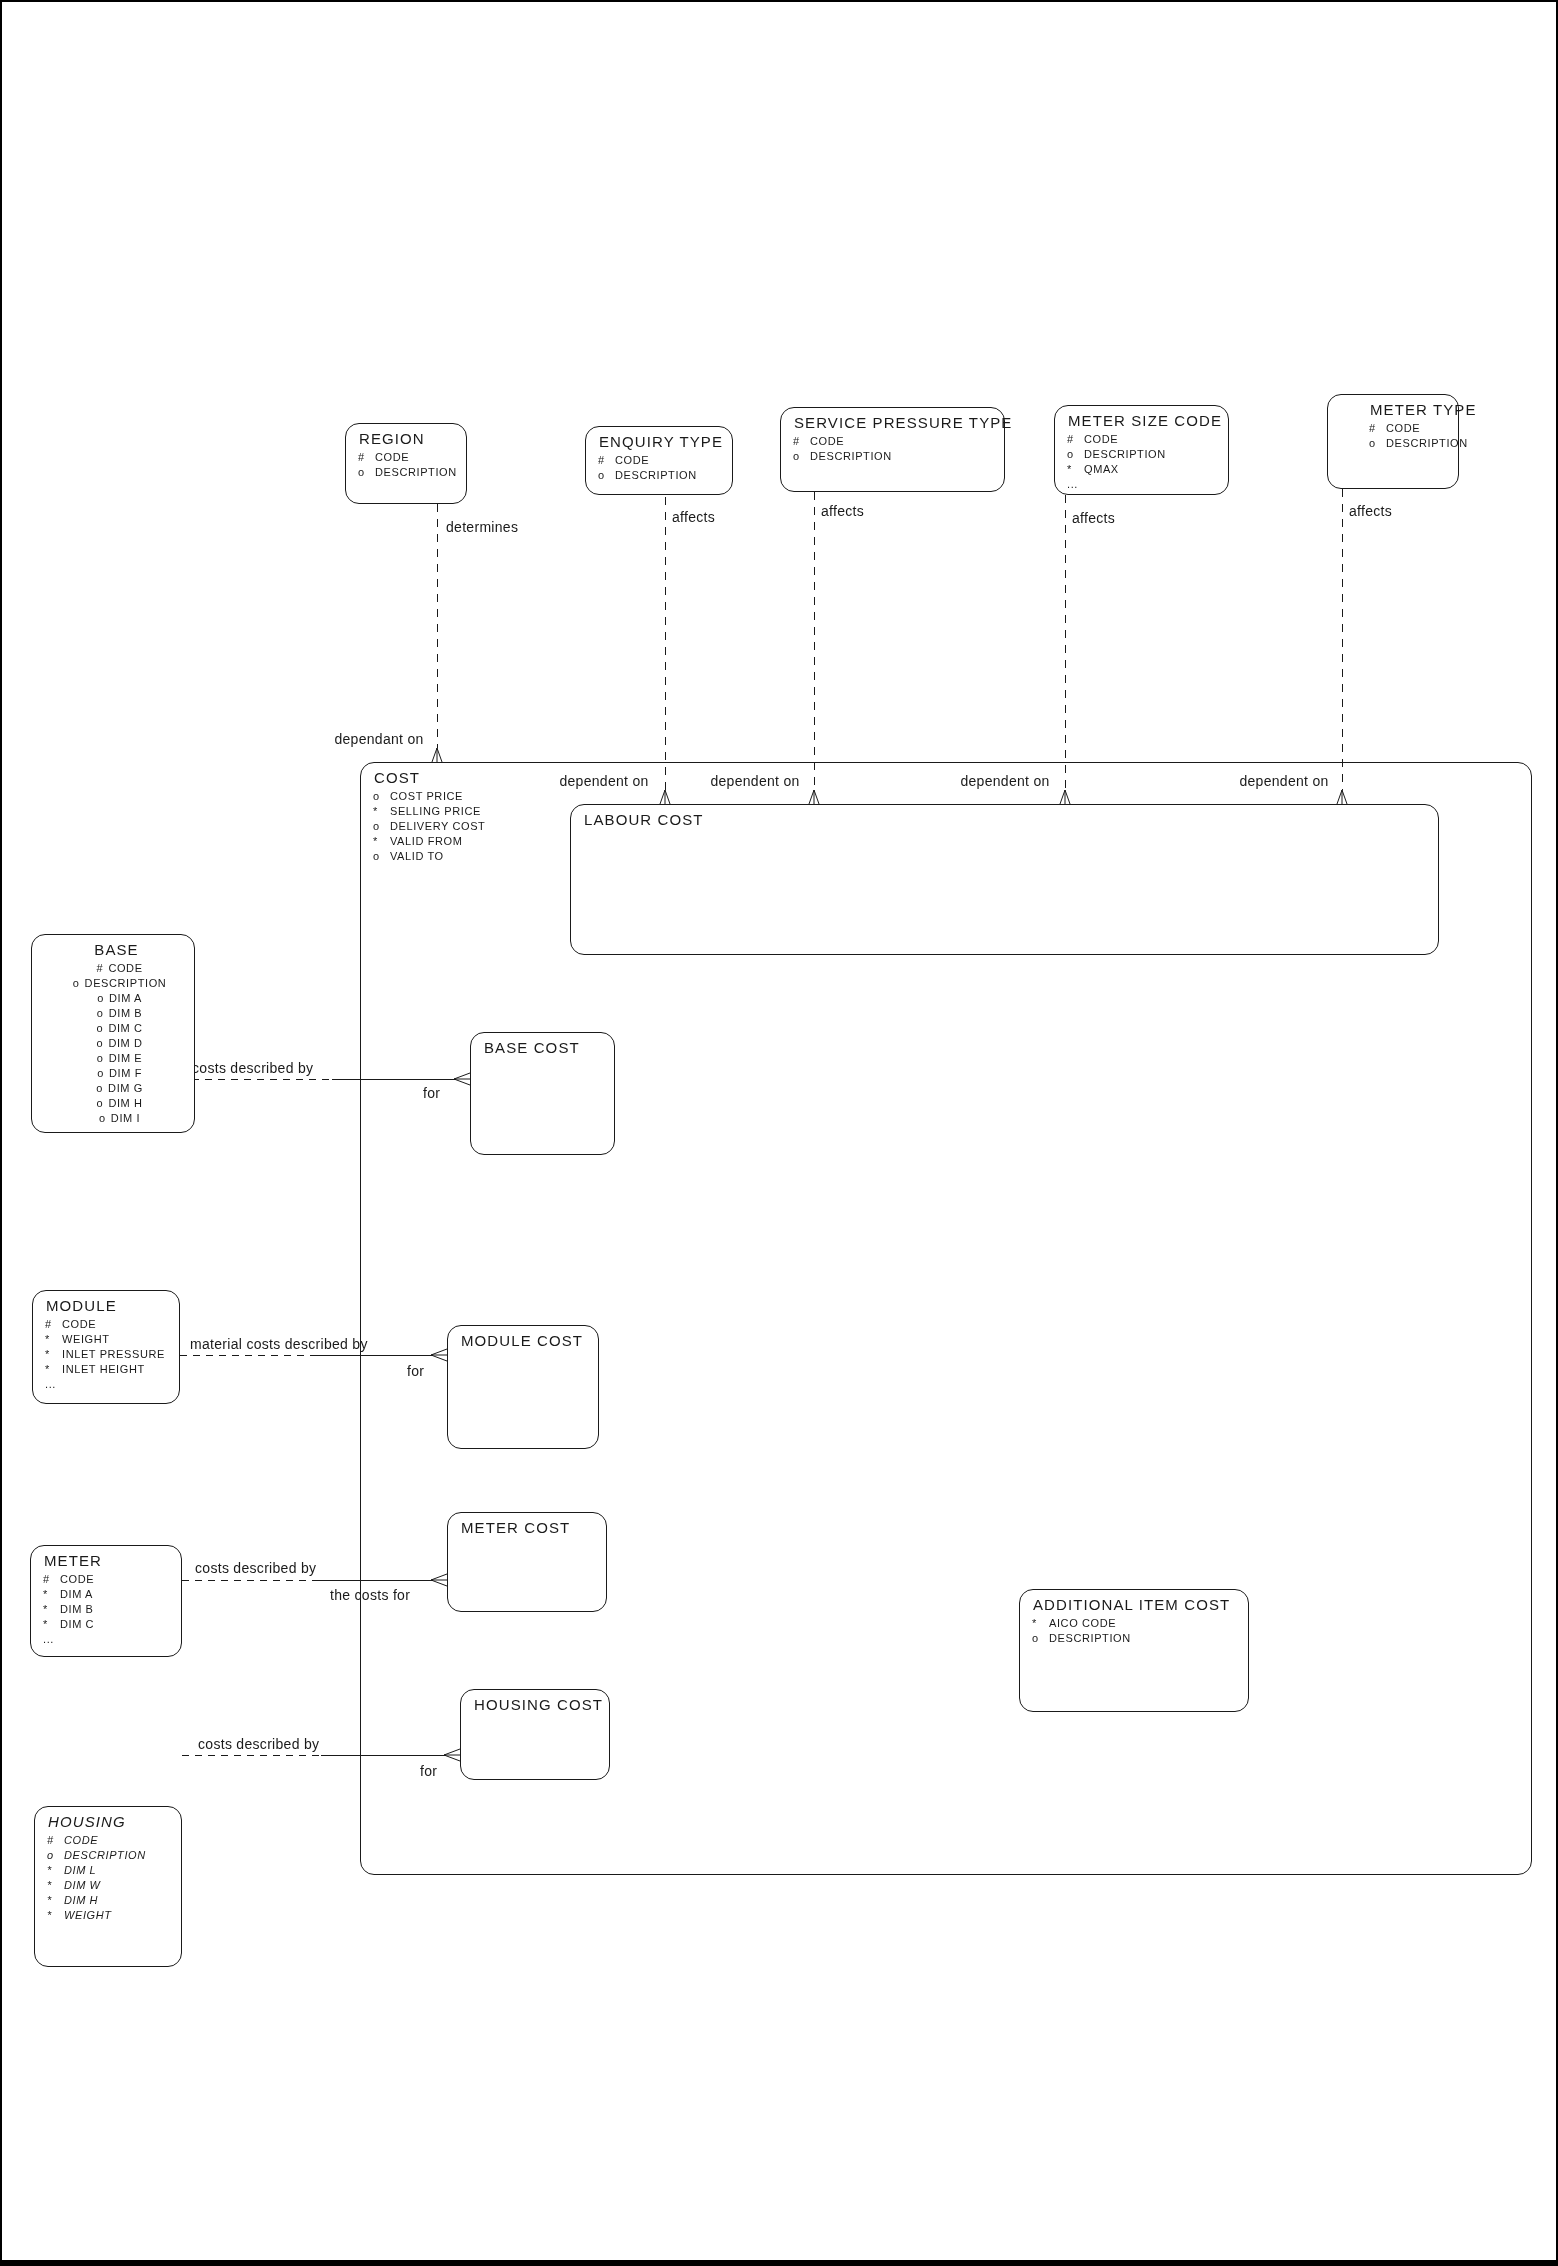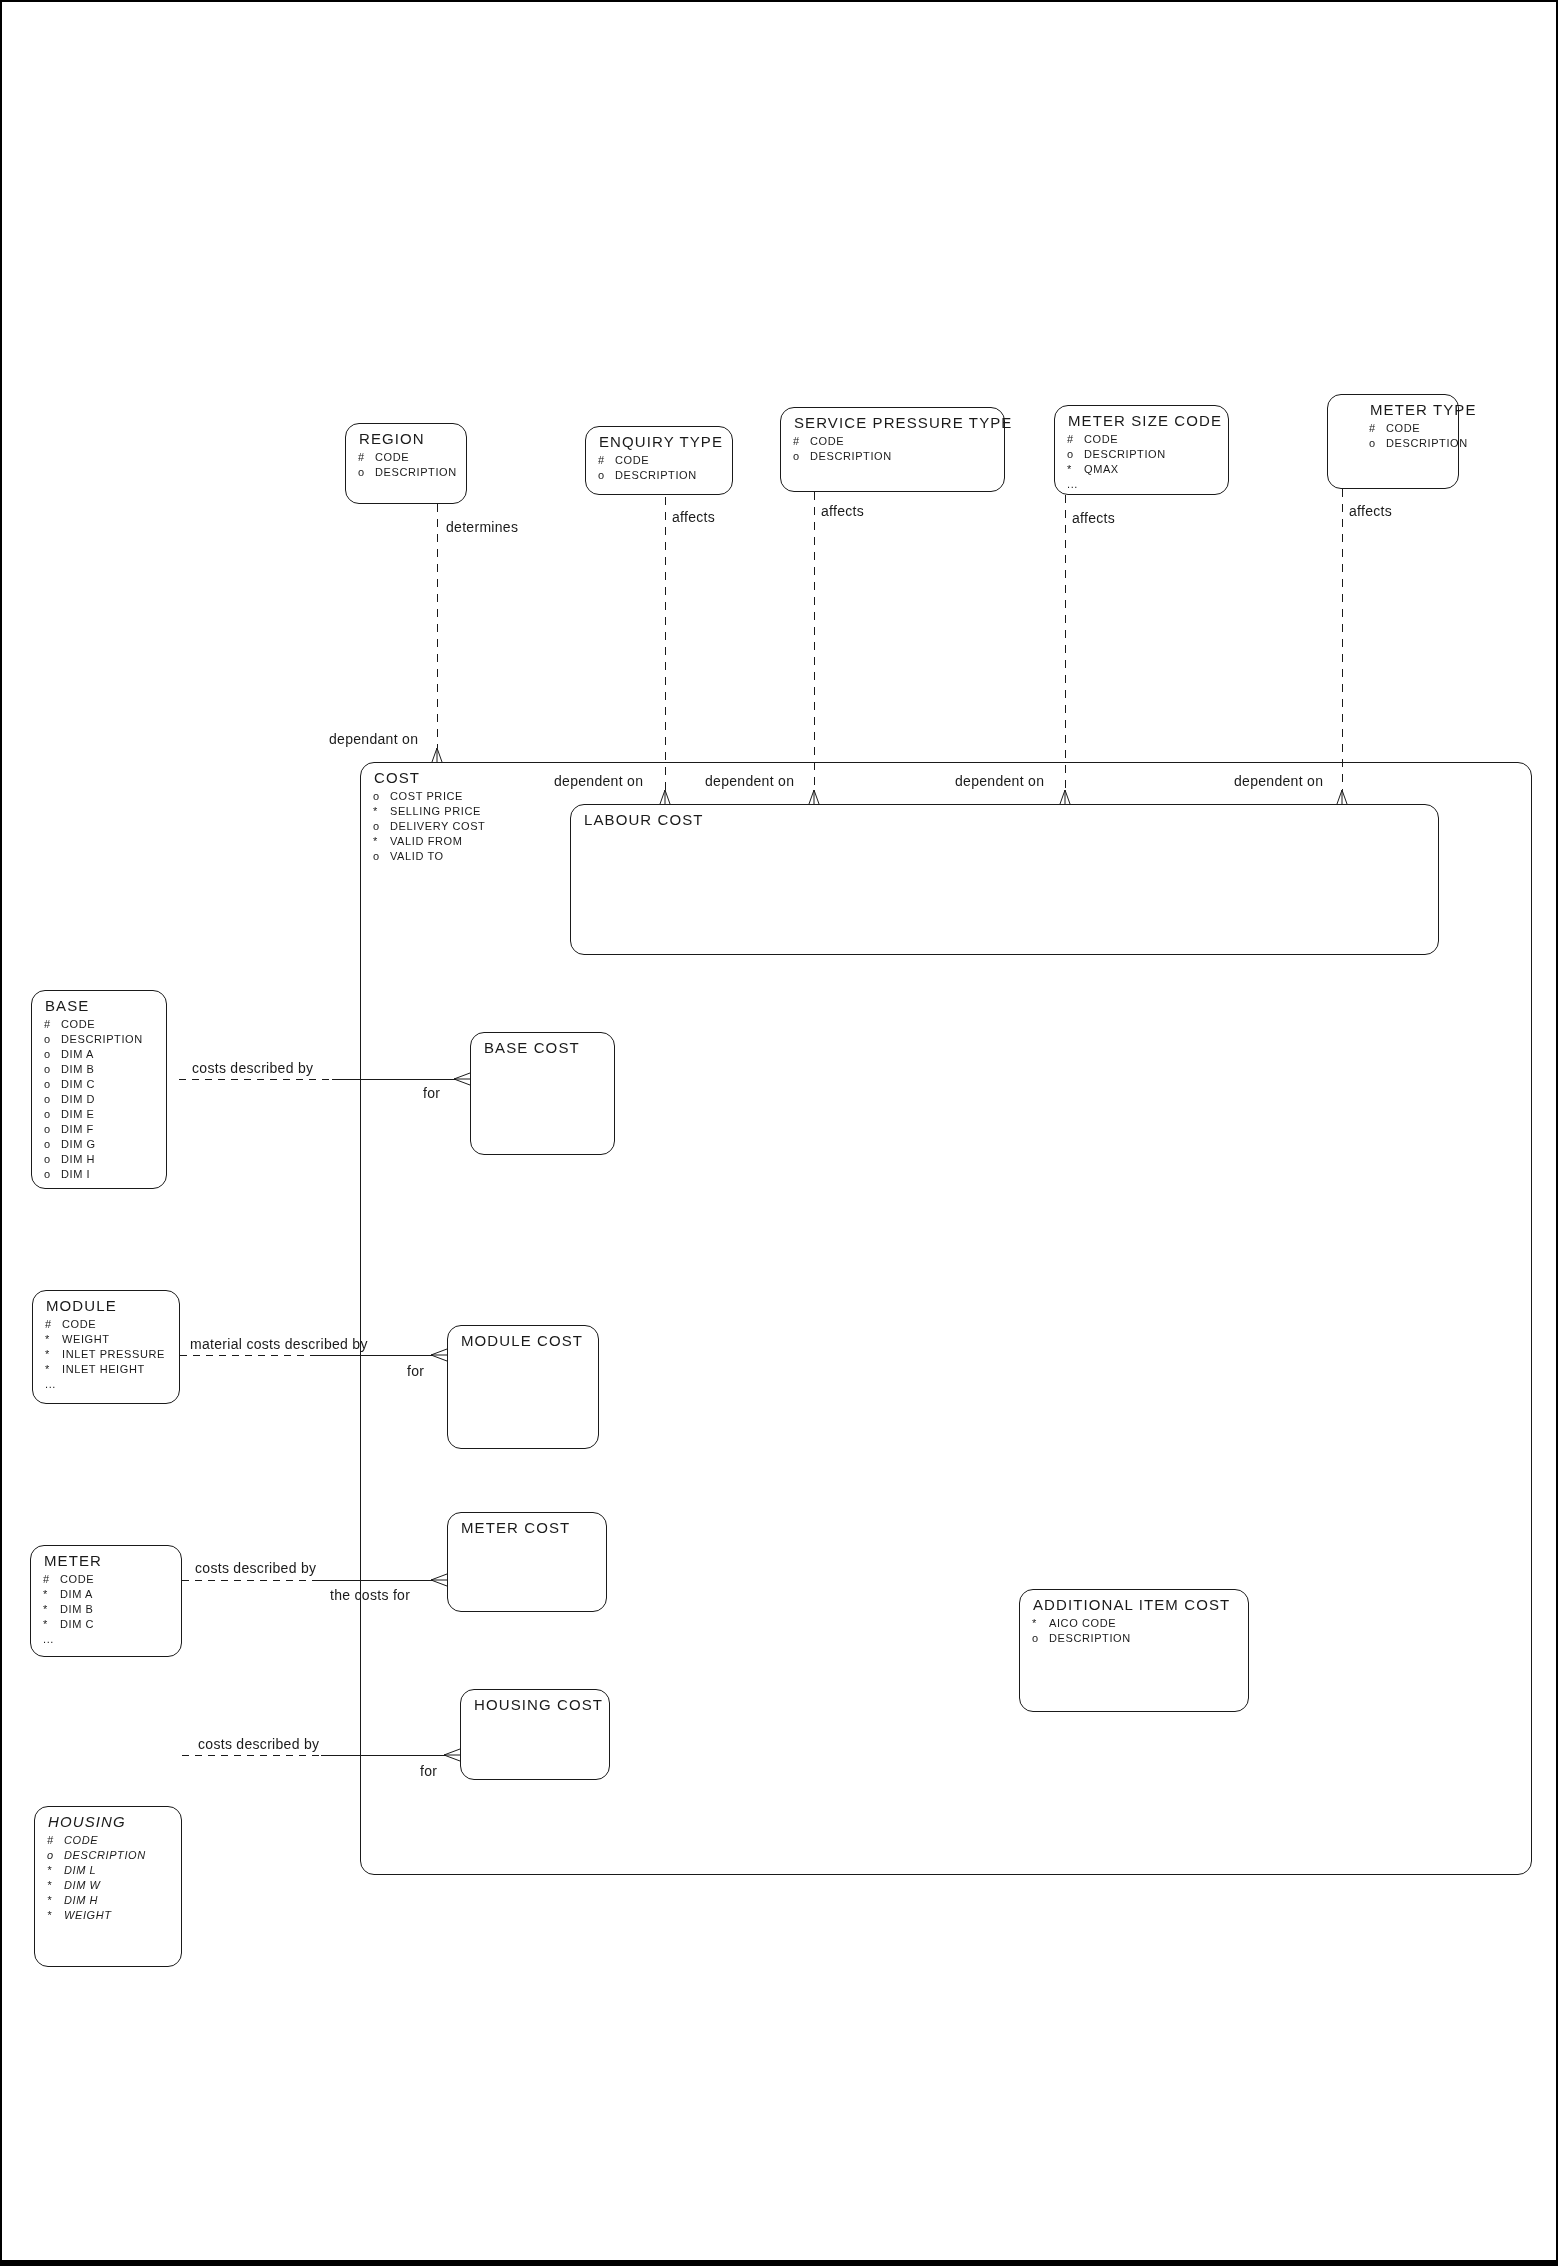--- a/index.html
+++ b/index.html
@@ -15,21 +15,21 @@
     border:1px solid #1a1a1a; border-radius:14px;
   }
   .entity-title {
     padding:6px 6px 0 13px; font-size:15px; letter-spacing:1.1px;
     white-space:nowrap; color:#1a1a1a;
   }
   .attrs { padding:3px 4px 0 12px; }
   .attr-row { font-size:11px; letter-spacing:0.6px; line-height:15px; white-space:nowrap; color:#1a1a1a; }
   .attr-p { display:inline-block; width:17px; }
   .rel-label { position:absolute; font-size:14px; letter-spacing:0.3px; white-space:nowrap; color:#1a1a1a; }
-  .ra { text-align:left; }
+  .ra { text-align:center; }
   .vdash { position:absolute; width:1px; background:repeating-linear-gradient(to bottom,#1a1a1a 0 8px,transparent 8px 15px); }
   .hdash { position:absolute; height:1px; background:repeating-linear-gradient(to right,#1a1a1a 0 7px,transparent 7px 13px); }
   .hsolid { position:absolute; height:1px; background:#1a1a1a; }
   .cf { position:absolute; }
 </style>
 </head>
 <body>
 
 <div id="page">
 
@@ -115,21 +115,21 @@
       </div>
   </div>
   <div class="entity" style="left:1325px;top:392px;width:132px;height:95px;padding-left:29px;">
     <div class="entity-title">METER TYPE</div>
     <div class="attrs">
         <div class="attr-row"><span class="attr-p">#</span><span class="attr-n">CODE</span></div>
         <div class="attr-row"><span class="attr-p">o</span><span class="attr-n">DESCRIPTION</span></div>
       </div>
   </div>
 
-  <div class="entity" style="left:29px;top:988px;width:136px;height:199px;">
+  <div class="entity" style="left:29px;top:932px;width:164px;height:199px;text-align:center;">
     <div class="entity-title">BASE</div>
     <div class="attrs">
         <div class="attr-row"><span class="attr-p">#</span><span class="attr-n">CODE</span></div>
         <div class="attr-row"><span class="attr-p">o</span><span class="attr-n">DESCRIPTION</span></div>
         <div class="attr-row"><span class="attr-p">o</span><span class="attr-n">DIM A</span></div>
         <div class="attr-row"><span class="attr-p">o</span><span class="attr-n">DIM B</span></div>
         <div class="attr-row"><span class="attr-p">o</span><span class="attr-n">DIM C</span></div>
         <div class="attr-row"><span class="attr-p">o</span><span class="attr-n">DIM D</span></div>
         <div class="attr-row"><span class="attr-p">o</span><span class="attr-n">DIM E</span></div>
         <div class="attr-row"><span class="attr-p">o</span><span class="attr-n">DIM F</span></div>

